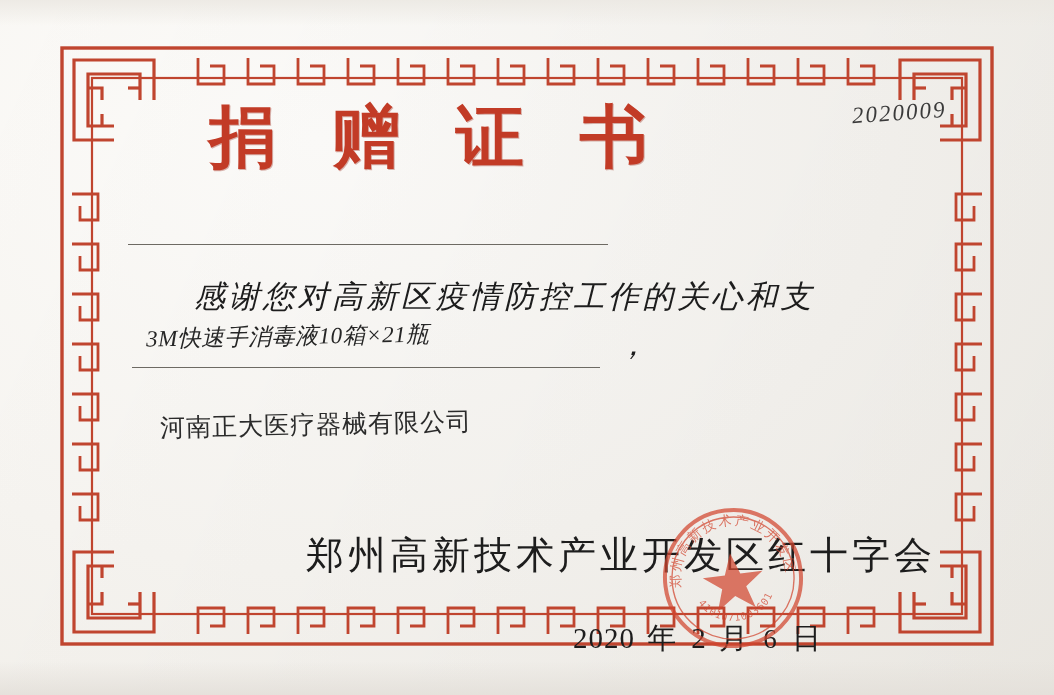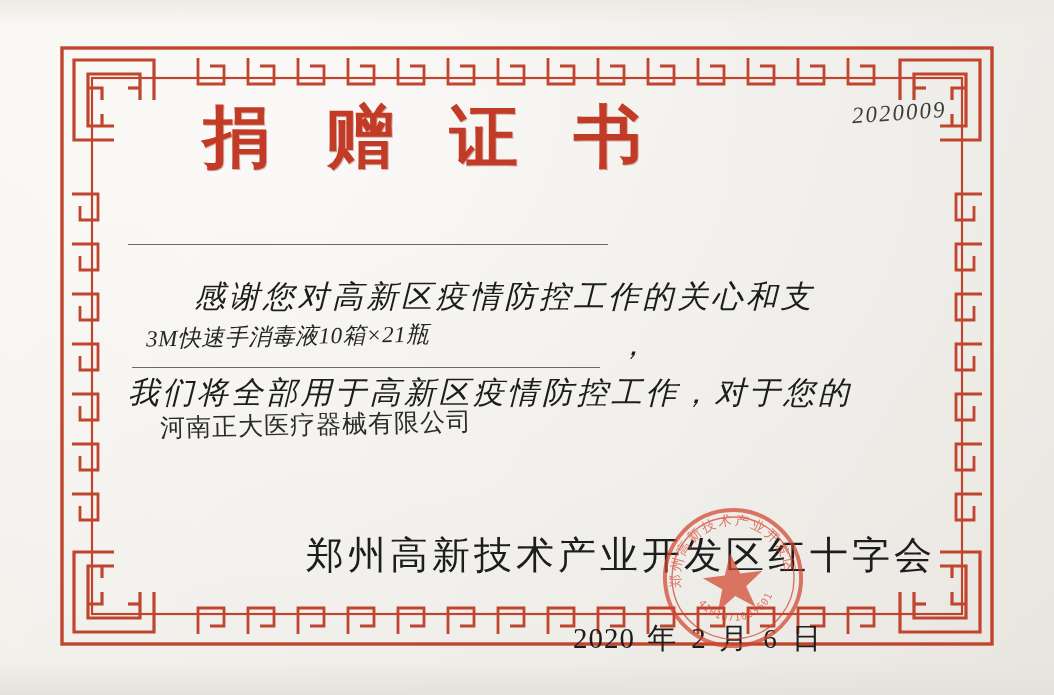--- a/index.html
+++ b/index.html
@@ -67,21 +67,21 @@
     font-family: "Liberation Serif", serif;
     font-size: 23px;
     color: #3a3a3a;
     letter-spacing: 2px;
     transform: rotate(-4deg);
     font-style: italic;
   }
 
   .title {
     position: absolute;
-    left: 0;
+    left: 6px;
     top: 92px;
     width: 860px;
     text-align: center;
     font-family: "DejaVu Serif", "Liberation Serif", serif;
     font-size: 68px;
     font-weight: bold;
     letter-spacing: 16px;
     color: #c23b26;
     text-shadow: 1px 1px 0 rgba(150,40,25,0.35);
   }
@@ -320,21 +320,20 @@
     </div>
 
     <div class="body-text">
       <div class="body-line indent">感谢您对高新区疫情防控工作的关心和支</div>
       <div class="body-line">
         <span class="inline-blank">
           <span class="handwritten-item">3M快速手消毒液10箱×21瓶</span>
         </span>
         <span>，</span>
       </div>
-      <div class="body-line">我们将全部用于高新区疫情防控工作，对于您的</div>
     </div>
 
     <div class="signature-org">郑州高新技术产业开发区红十字会</div>
 
     <div class="date-line">
       <span class="num">2020</span>
       <span>年</span>
       <span class="num">2</span>
       <span>月</span>
       <span class="hand">6</span>

